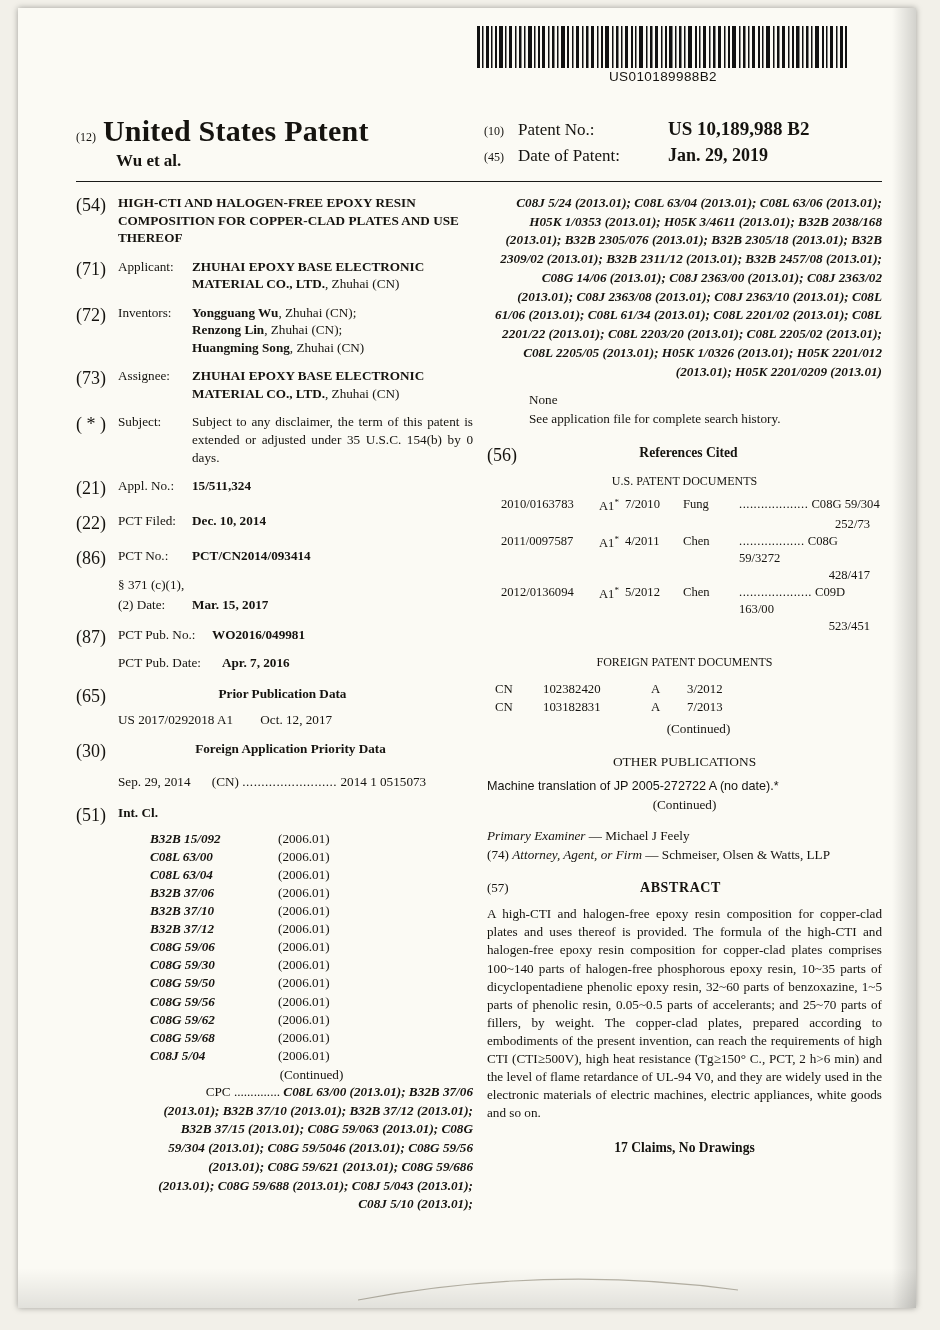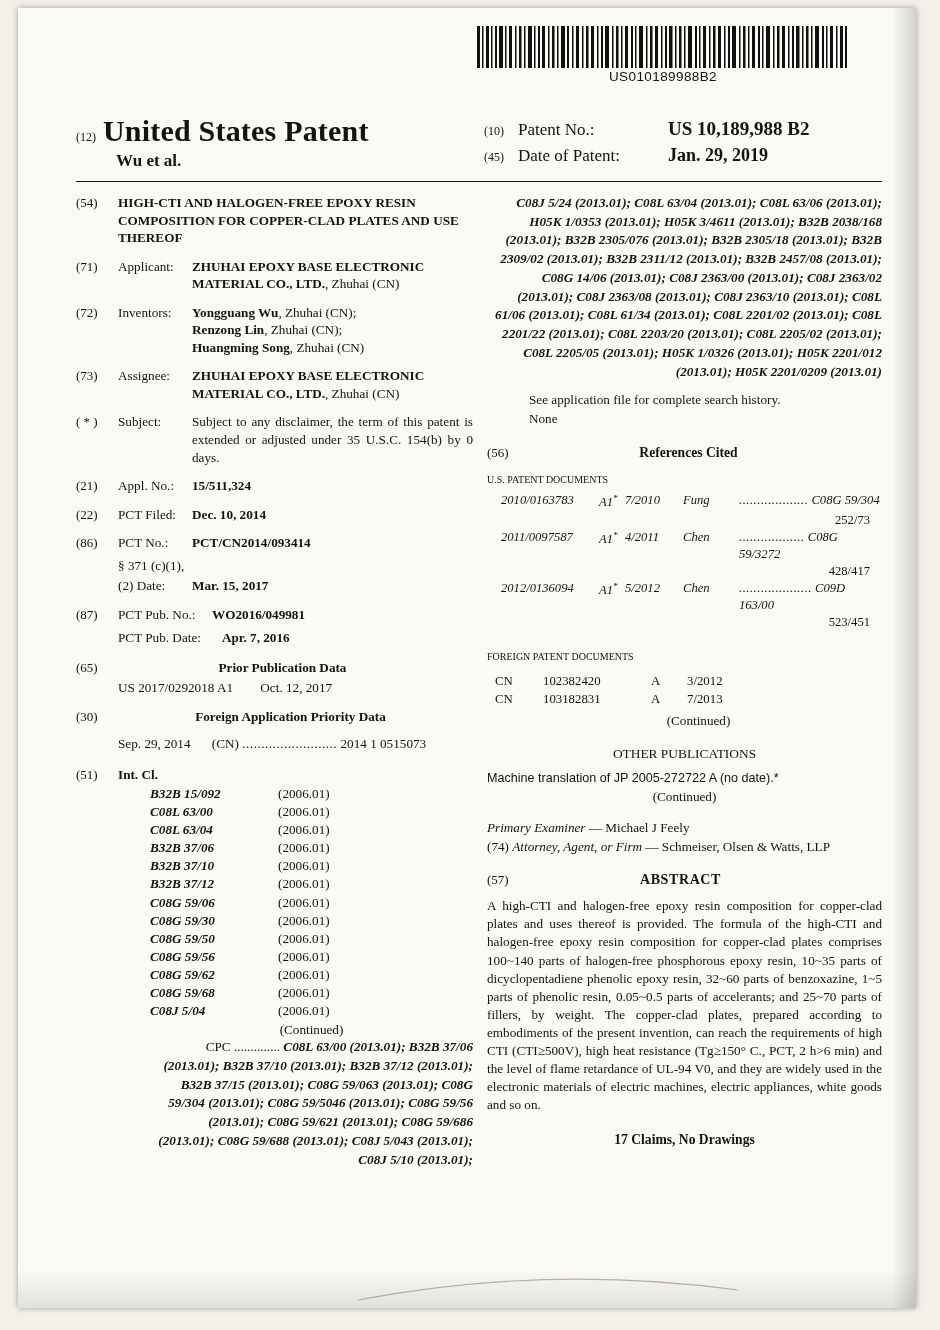--- a/index.html
+++ b/index.html
@@ -115,21 +115,21 @@
 
   .f-row {
     display: flex;
     margin-bottom: 11px;
     font-size: 13.2px;
     line-height: 1.33;
   }
   .f-code {
     width: 42px;
     flex: 0 0 42px;
-    font-size: 13px;
+    font-size: 18px;
   }
   .f-label {
     width: 74px;
     flex: 0 0 74px;
   }
   .f-body { flex: 1; }
   .b { font-weight: bold; }
   .i { font-style: italic; }
   .bi { font-weight: bold; font-style: italic; }
 
@@ -169,29 +169,30 @@
     font-weight: bold;
     font-size: 13.4px;
   }
   .refs-head {
     text-align: center;
     font-weight: bold;
     font-size: 13.6px;
     margin-bottom: 10px;
   }
   .subhead {
-    font-size: 10px;
+    text-align: center;
+    font-size: 12px;
     margin-bottom: 7px;
   }
   .ref-table {
     font-size: 12.6px;
     line-height: 1.35;
     margin-left: 14px;
   }
-  .ref-line { display: flex; font-style: italic; }
+  .ref-line { display: flex; }
   .rc1 { width: 98px; flex: 0 0 98px; }
   .rc2 { width: 26px; flex: 0 0 26px; }
   .rc3 { width: 58px; flex: 0 0 58px; }
   .rc4 { width: 56px; flex: 0 0 56px; }
   .rc5 { flex: 1; }
   .dots { letter-spacing: 0.5px; }
   .ref-sub { text-align: right; padding-right: 12px; font-size: 12.6px;}
 
   .fp-table { font-size: 12.8px; line-height: 1.45; margin-left: 8px; }
   .fp-line { display: flex; }
@@ -510,22 +511,22 @@
             <span class="cpc-first">CPC ..............</span>
             <span class="bi">C08L 63/00 (2013.01); B32B 37/06 (2013.01); B32B 37/10 (2013.01); B32B 37/12 (2013.01); B32B 37/15 (2013.01); C08G 59/063 (2013.01); C08G 59/304 (2013.01); C08G 59/5046 (2013.01); C08G 59/56 (2013.01); C08G 59/621 (2013.01); C08G 59/686 (2013.01); C08G 59/688 (2013.01); C08J 5/043 (2013.01); C08J 5/10 (2013.01);</span>
           </div>
         </div>
 
         <div class="col-r">
 
           <div class="right-cpc bi">C08J 5/24 (2013.01); C08L 63/04 (2013.01); C08L 63/06 (2013.01); H05K 1/0353 (2013.01); H05K 3/4611 (2013.01); B32B 2038/168 (2013.01); B32B 2305/076 (2013.01); B32B 2305/18 (2013.01); B32B 2309/02 (2013.01); B32B 2311/12 (2013.01); B32B 2457/08 (2013.01); C08G 14/06 (2013.01); C08J 2363/00 (2013.01); C08J 2363/02 (2013.01); C08J 2363/08 (2013.01); C08J 2363/10 (2013.01); C08L 61/06 (2013.01); C08L 61/34 (2013.01); C08L 2201/02 (2013.01); C08L 2201/22 (2013.01); C08L 2203/20 (2013.01); C08L 2205/02 (2013.01); C08L 2205/05 (2013.01); H05K 1/0326 (2013.01); H05K 2201/012 (2013.01); H05K 2201/0209 (2013.01)</div>
 
           <div style="margin-left:42px;font-size:13.2px;line-height:1.4;margin-bottom:16px">
+            <div>None</div>
             <div>See application file for complete search history.</div>
-            <div>None</div>
           </div>
 
           <div class="f-row" style="margin-bottom:2px;margin-top:10px">
             <span class="f-code">(56)</span>
             <span class="f-body refs-head" style="padding-right:34px">References Cited</span>
           </div>
 
           <div class="subhead">U.S. PATENT DOCUMENTS</div>
 
           <div class="ref-table">

